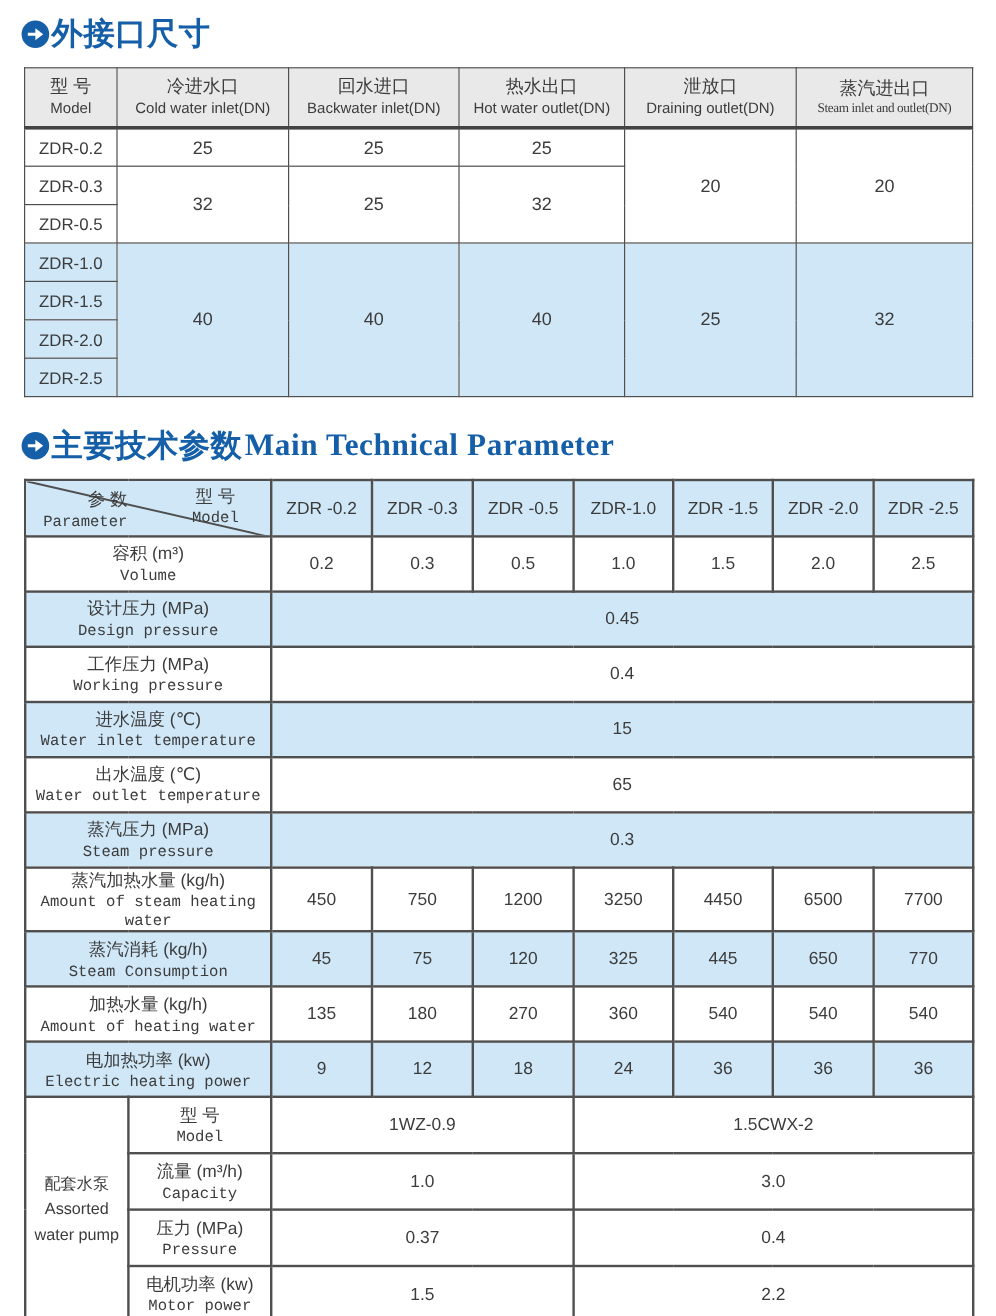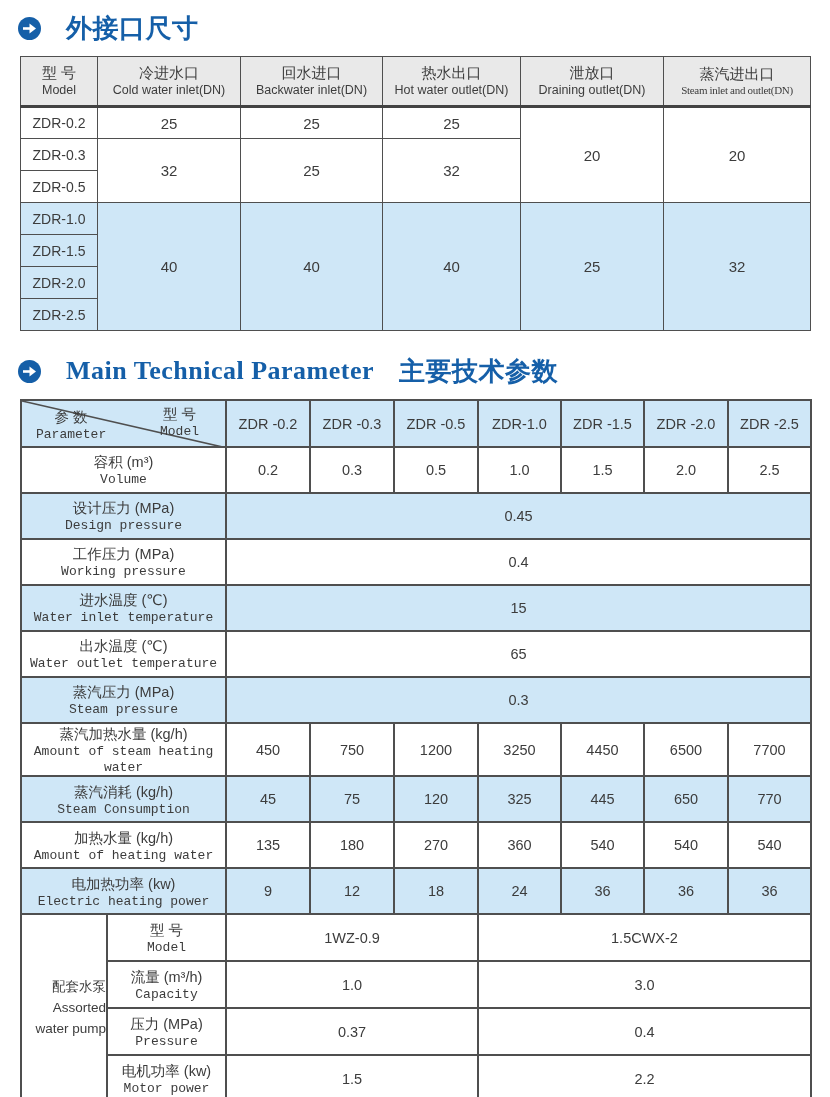--- a/index.html
+++ b/index.html
@@ -5,21 +5,21 @@
   * { box-sizing: border-box; }
   html, body { margin: 0; padding: 0; }
   body {
     width: 830px; height: 1097px;
     background: #ffffff;
     font-family: "Liberation Sans", "DejaVu Sans", sans-serif;
     color: #3c3c3c;
     overflow: hidden;
   }
   .section-title {
-    display: flex; align-items: center; gap: 25px;
+    display: flex; align-items: center; gap: 2px;
     margin: 12px 0 12px 18px; height: 32px;
   }
   .arrow-badge {
     width: 23px; height: 23px; border-radius: 50%;
     background: #155fa8; flex: 0 0 23px;
     display: flex; align-items: center; justify-content: center;
   }
   .title-text {
     font-family: "Liberation Serif", "DejaVu Serif", serif;
     font-weight: bold; font-size: 26px; color: #155fa8;
@@ -47,23 +47,23 @@
   }
   #t2 thead th { height: 47px; }
   #t2 tbody td { height: 46px; font-size: 14.5px; }
   #t2 tbody tr.pumprow td { height: 47px; }
   #t2 .shade { background: #cfe7f7; }
   .lz { font-size: 14.5px; line-height: 1.4; }
   .le { font-size: 13px; line-height: 1.2; font-family: Liberation Mono, monospace; }
   .modelcol { font-size: 14.5px; }
   .corner { position: relative; }
   .corner svg { position: absolute; left: 0; top: 0; }
-  .corner-param { position: absolute; left: 14px; bottom: 3px; text-align: center; }
+  .corner-param { position: absolute; left: 14px; bottom: 3px; text-align: right; }
   .corner-model { position: absolute; right: 26px; top: 3px; text-align: center; }
-  .pump-label { font-size: 13.5px; line-height: 1.55; text-align: right; }
+  .pump-label { font-size: 13.5px; line-height: 1.55; }
 </style>
 </head>
 <body>
 
 <div class="section-title">
   <span class="arrow-badge">
     <svg width="13" height="11" viewBox="0 0 13 11">
       <line x1="0" y1="5.5" x2="8" y2="5.5" stroke="#ffffff" stroke-width="2.6"></line>
       <polygon points="6.5,0.5 13,5.5 6.5,10.5" fill="#ffffff"></polygon>
     </svg>
@@ -146,22 +146,22 @@
   </tbody>
 </table>
 
 <div class="section-title" style="margin-top:24px">
   <span class="arrow-badge">
     <svg width="13" height="11" viewBox="0 0 13 11">
       <line x1="0" y1="5.5" x2="8" y2="5.5" stroke="#ffffff" stroke-width="2.6"></line>
       <polygon points="6.5,0.5 13,5.5 6.5,10.5" fill="#ffffff"></polygon>
     </svg>
   </span>
+  <span class="title-text">主要技术参数</span>
   <span class="title-text">Main Technical Parameter</span>
-  <span class="title-text">主要技术参数</span>
 </div>
 
 <table id="t2">
   <colgroup>
     <col style="width:86px">
       <col style="width:119px">
     <col style="width:84px">
       <col style="width:84px">
       <col style="width:84px">
     <col style="width:83px">

